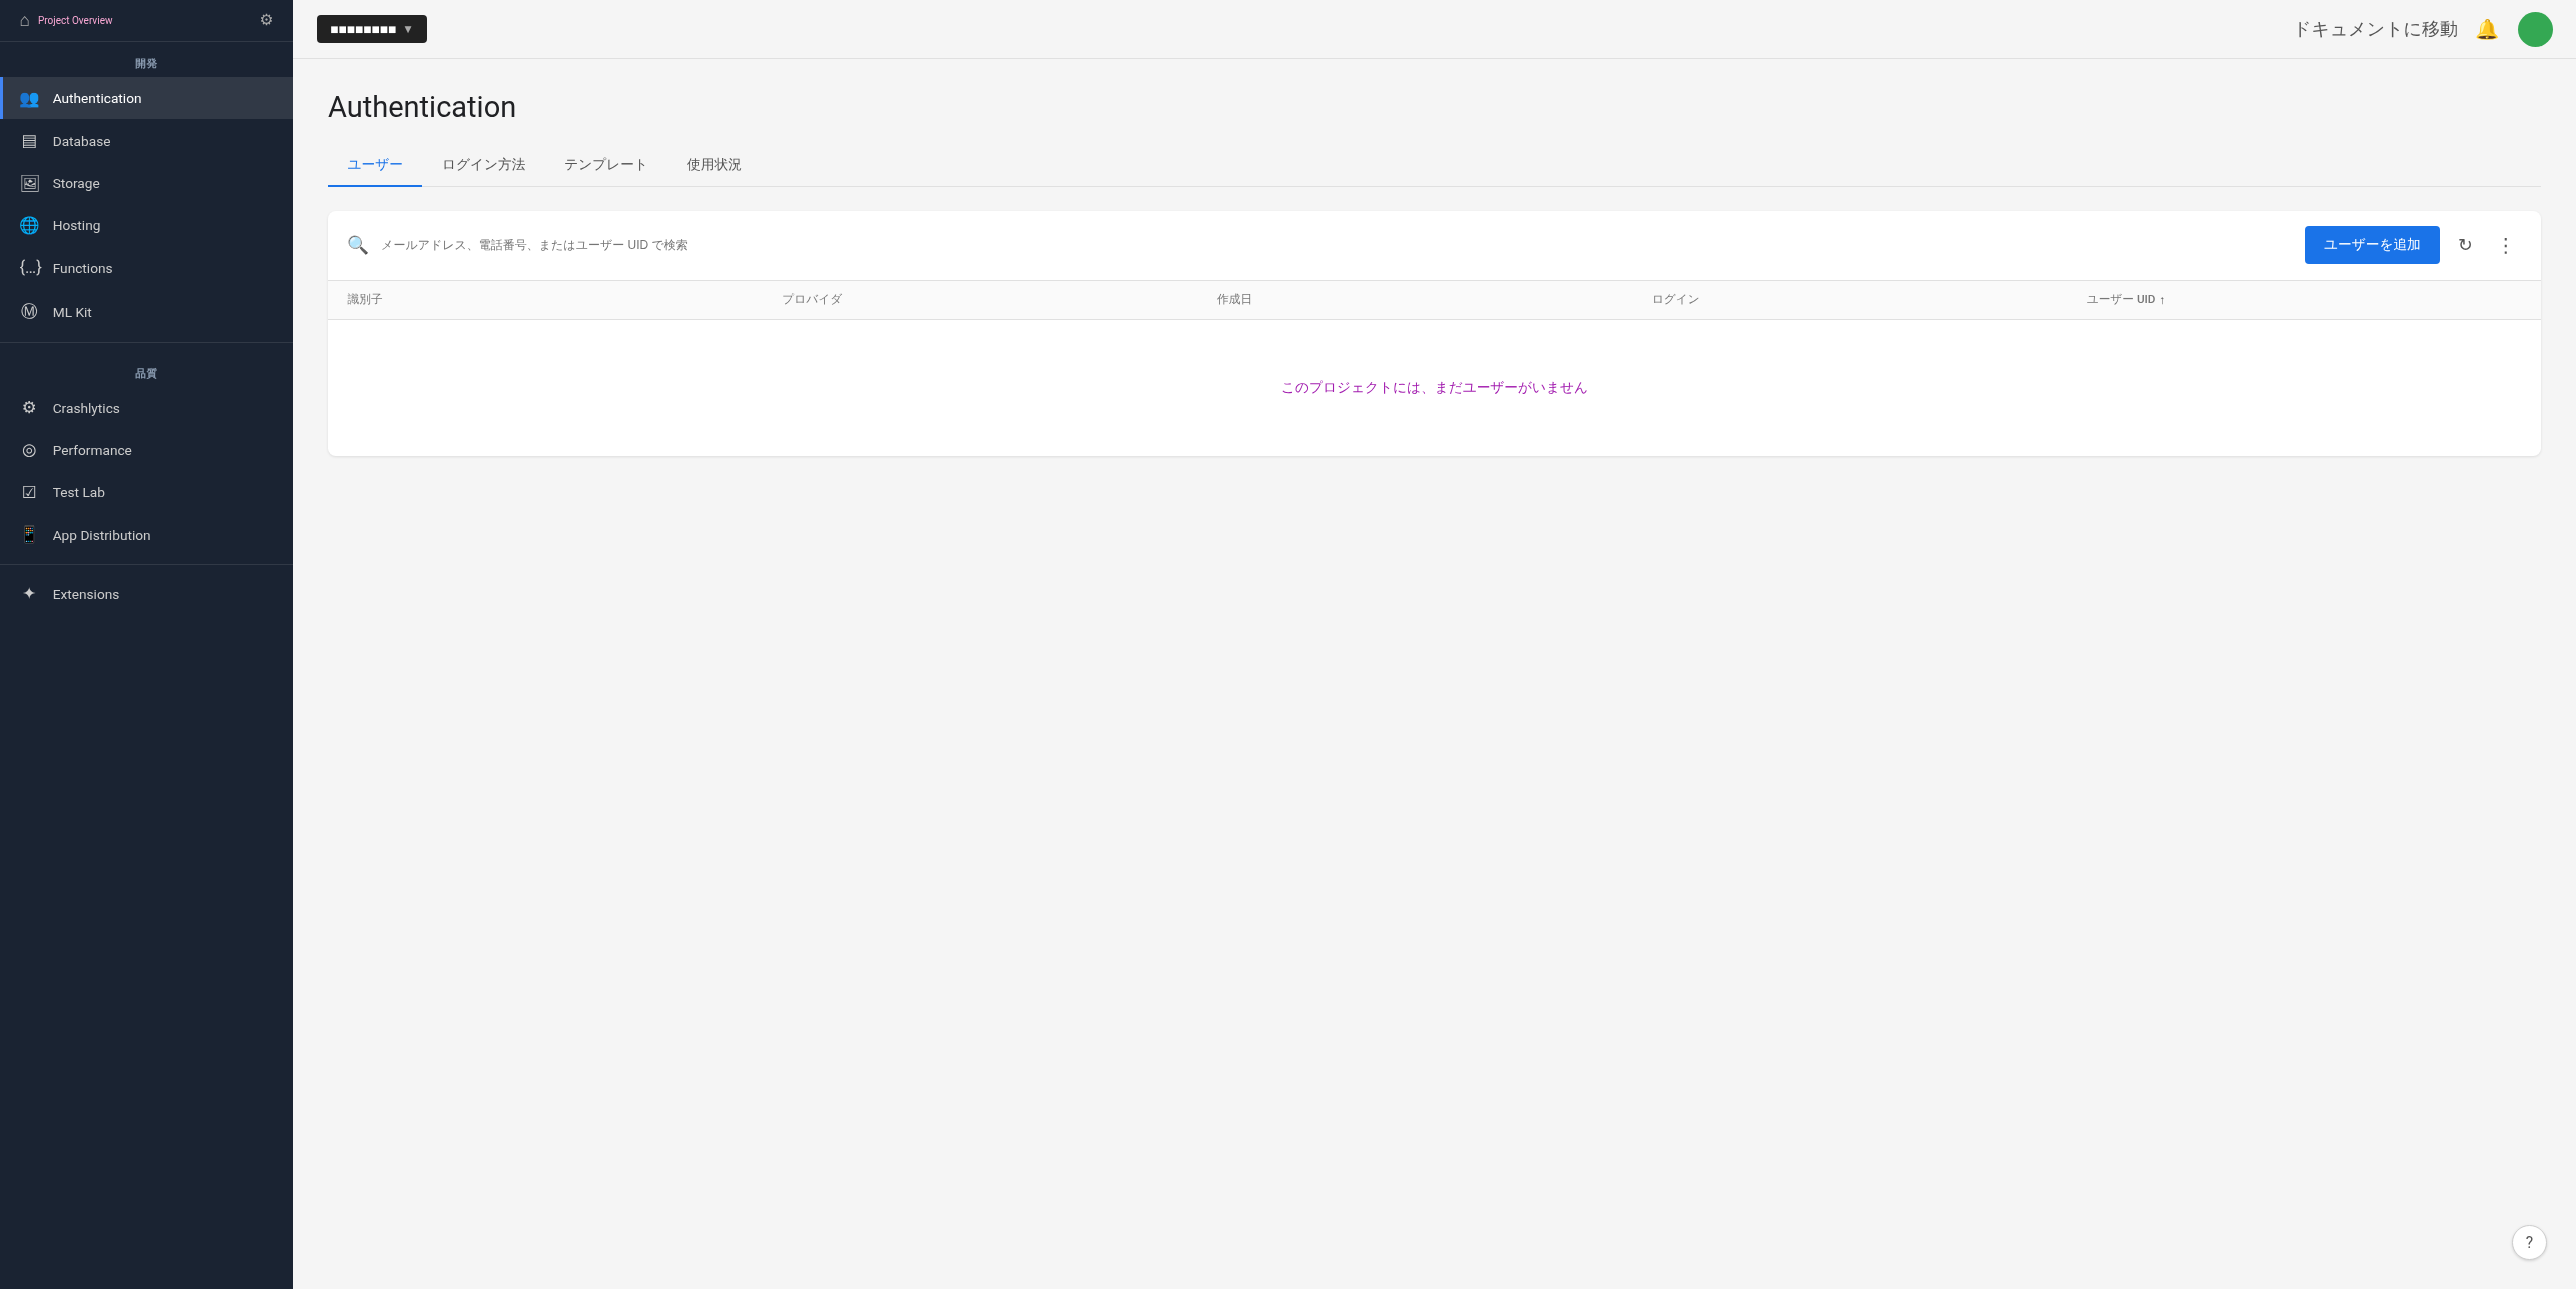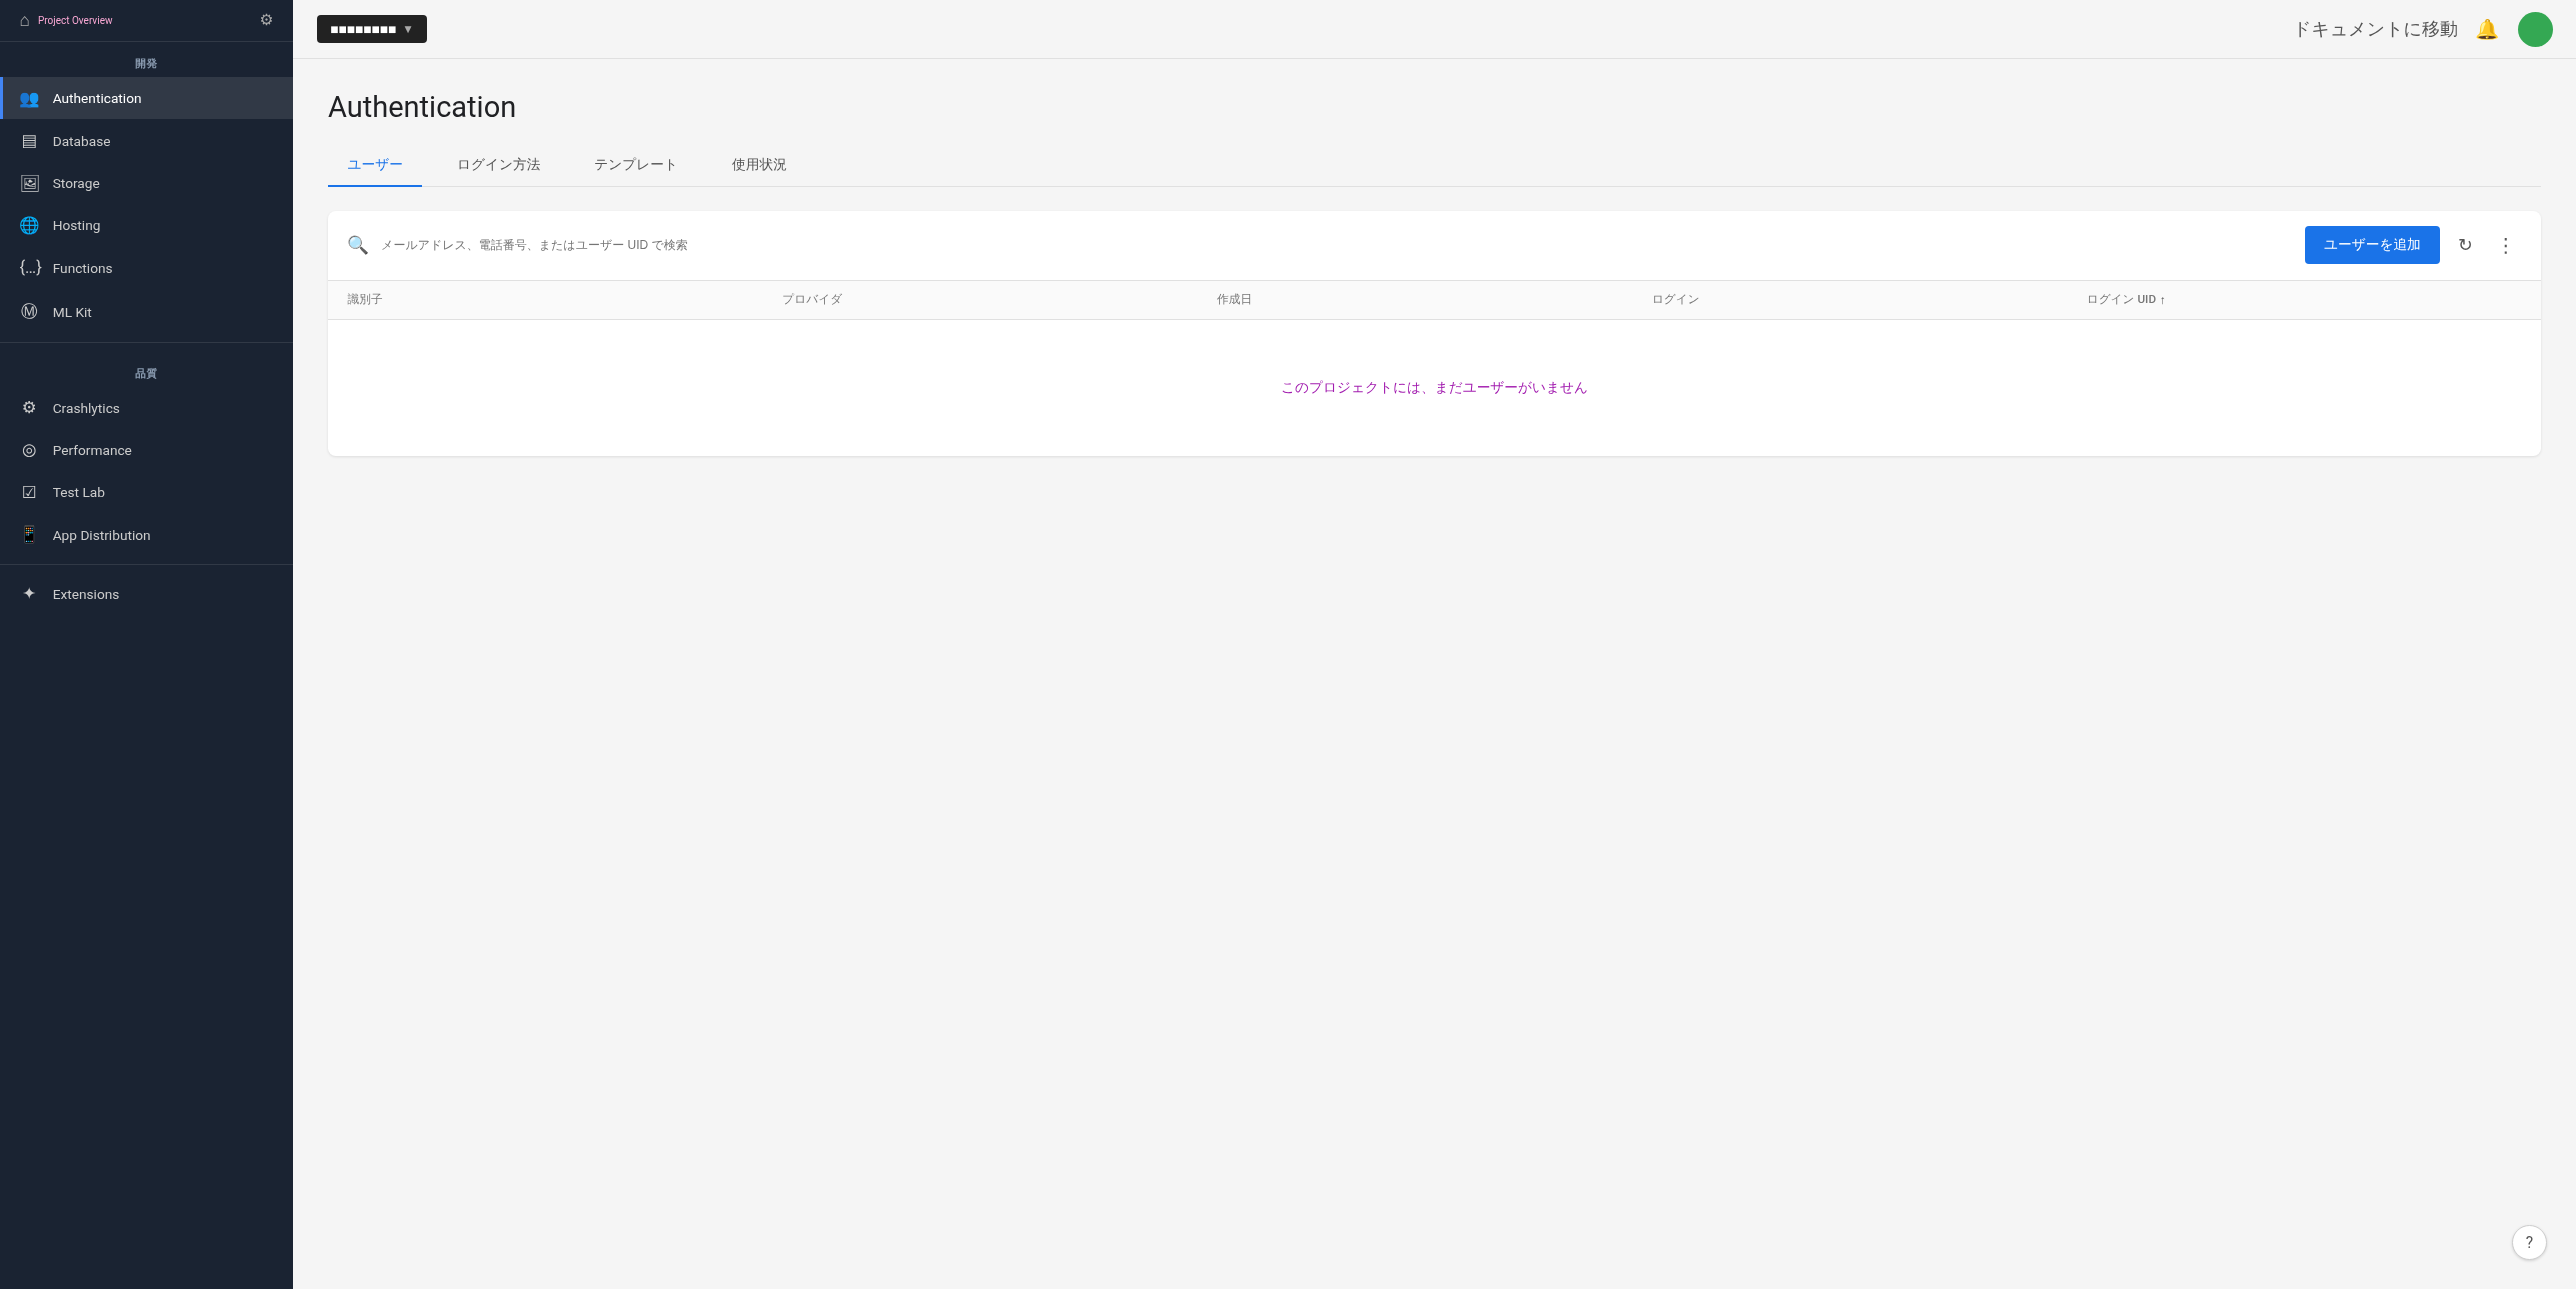--- a/index.html
+++ b/index.html
@@ -184,21 +184,21 @@
 
     .page-title {
       font-size: 29px;
       font-weight: 400;
       color: #202124;
       margin-bottom: 19.5px;
     }
 
     .tab-bar {
       display: flex;
-      gap: 15px;
+      gap: 0;
       border-bottom: 1px solid #e0e0e0;
       margin-bottom: 23.5px;
       align-items: center;
     }
 
     .tab-item {
       padding: 11.7px 19.5px;
       font-size: 13.7px;
       color: #555;
       cursor: pointer;
@@ -444,21 +444,21 @@
         <button class="refresh-btn">↻</button>
         <button class="more-btn">⋮</button>
       </div>
 
       <div class="table-header">
         <div class="table-header-cell">識別子</div>
         <div class="table-header-cell">プロバイダ</div>
         <div class="table-header-cell">作成日</div>
         <div class="table-header-cell">ログイン</div>
         <div class="table-header-cell sortable">
-          <span>ログイン UID</span>
+          <span>ユーザー UID</span>
           <span class="sort-arrow">↑</span>
         </div>
       </div>
 
       <div class="empty-state">
         <span>このプロジェクトには、まだユーザーがいません</span>
       </div>
     </div>
   </div>
 </div>

